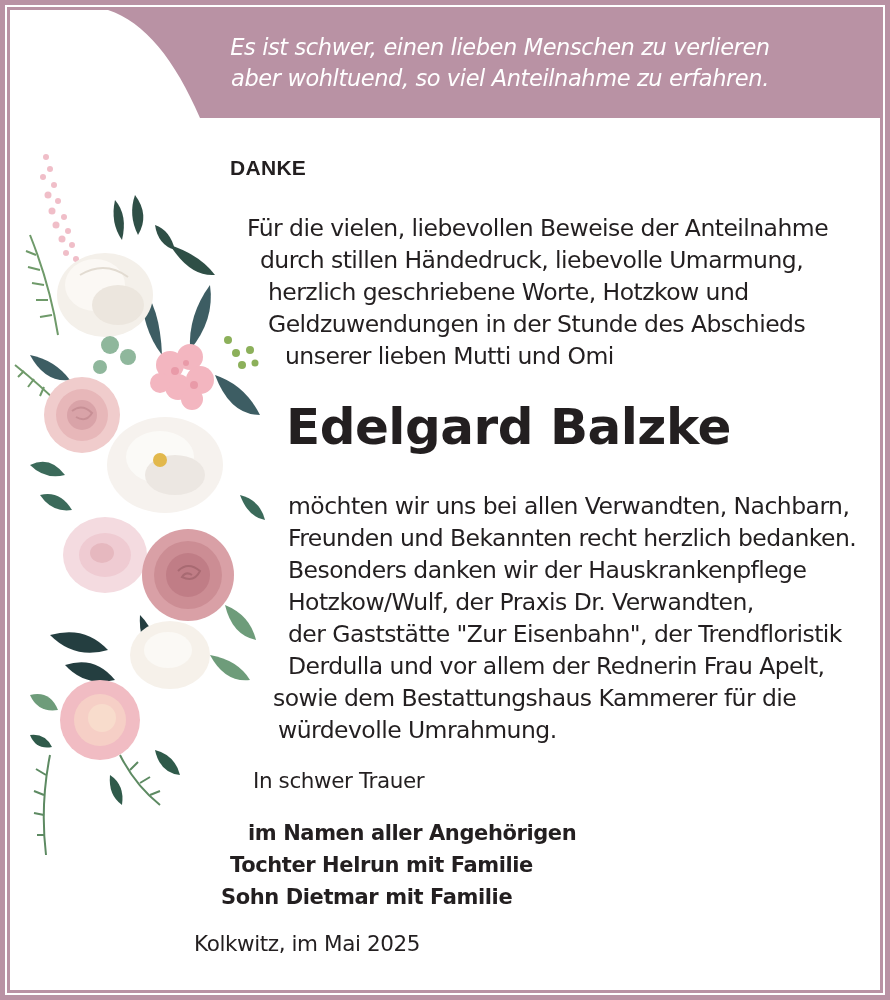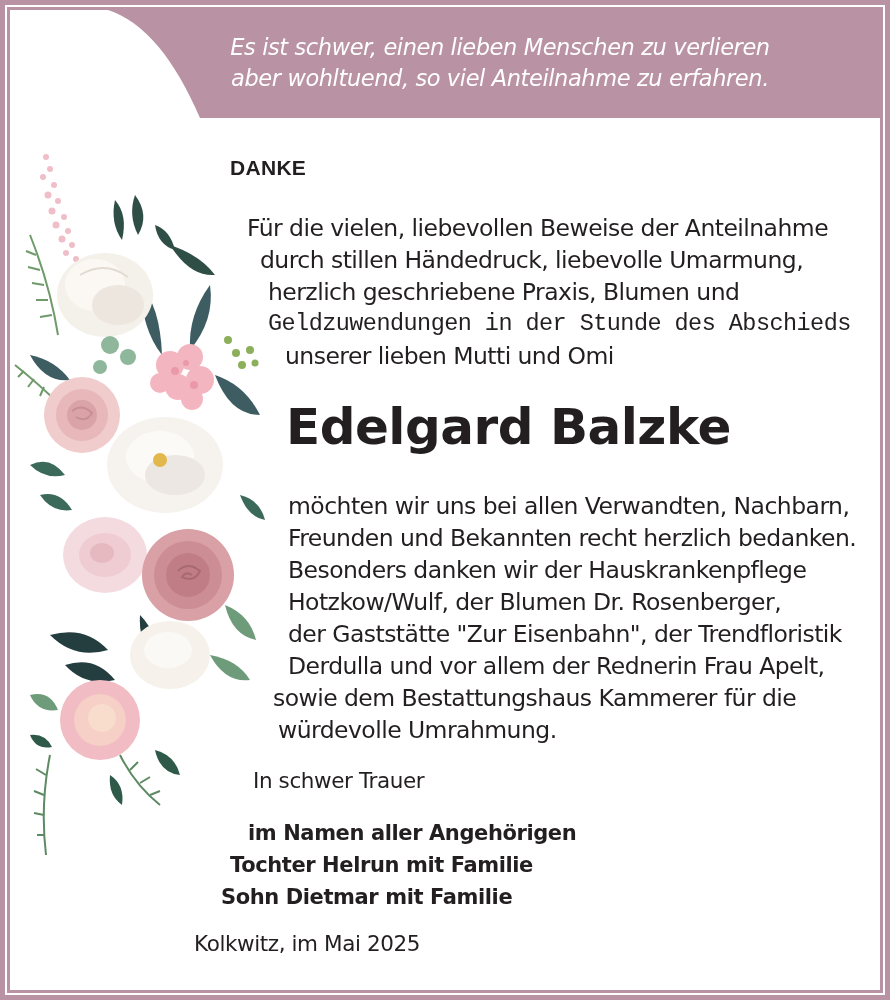--- a/index.html
+++ b/index.html
@@ -183,30 +183,30 @@
         <path d="M100 640 Q 115 650 112 670 Q 98 660 100 640Z"></path>
         <path d="M145 615 Q 165 620 170 640 Q 150 638 145 615Z"></path>
         <path d="M20 600 Q 35 598 42 612 Q 26 615 20 600Z"></path>
       </g>
     </svg>
 
     <div class="abs danke">DANKE</div>
 
     <div class="abs body-line" style="left:237px; top:202px;">Für die vielen, liebevollen Beweise der Anteilnahme</div>
     <div class="abs body-line" style="left:250px; top:234px;">durch stillen Händedruck, liebevolle Umarmung,</div>
-    <div class="abs body-line" style="left:258px; top:266px;">herzlich geschriebene Praxis, Blumen und</div>
-    <div class="abs body-line" style="left:258px; top:298px;font-family:Liberation Mono, monospace;">Geldzuwendungen in der Stunde des Abschieds</div>
+    <div class="abs body-line" style="left:258px; top:266px;">herzlich geschriebene Worte, Hotzkow und</div>
+    <div class="abs body-line" style="left:258px; top:298px;">Geldzuwendungen in der Stunde des Abschieds</div>
     <div class="abs body-line" style="left:275px; top:330px;">unserer lieben Mutti und Omi</div>
 
     <div class="abs name">Edelgard Balzke</div>
 
     <div class="abs body-line" style="left:278px; top:480px;">möchten wir uns bei allen Verwandten, Nachbarn,</div>
     <div class="abs body-line" style="left:278px; top:512px;">Freunden und Bekannten recht herzlich bedanken.</div>
     <div class="abs body-line" style="left:278px; top:544px;">Besonders danken wir der Hauskrankenpflege</div>
-    <div class="abs body-line" style="left:278px; top:576px;">Hotzkow/Wulf, der Blumen Dr. Rosenberger,</div>
+    <div class="abs body-line" style="left:278px; top:576px;">Hotzkow/Wulf, der Praxis Dr. Verwandten,</div>
     <div class="abs body-line" style="left:278px; top:608px;">der Gaststätte "Zur Eisenbahn", der Trendfloristik</div>
     <div class="abs body-line" style="left:278px; top:640px;">Derdulla und vor allem der Rednerin Frau Apelt,</div>
     <div class="abs body-line" style="left:263px; top:672px;">sowie dem Bestattungshaus Kammerer für die</div>
     <div class="abs body-line" style="left:251px; top:704px;margin-left:17px;">würdevolle Umrahmung.</div>
 
     <div class="abs plain" style="left:243px; top:758px;">In schwer Trauer</div>
 
     <div class="abs sig" style="left:238px; top:811px;">im Namen aller Angehörigen</div>
     <div class="abs sig" style="left:220px; top:843px;">Tochter Helrun mit Familie</div>
     <div class="abs sig" style="left:211px; top:875px;">Sohn Dietmar mit Familie</div>

